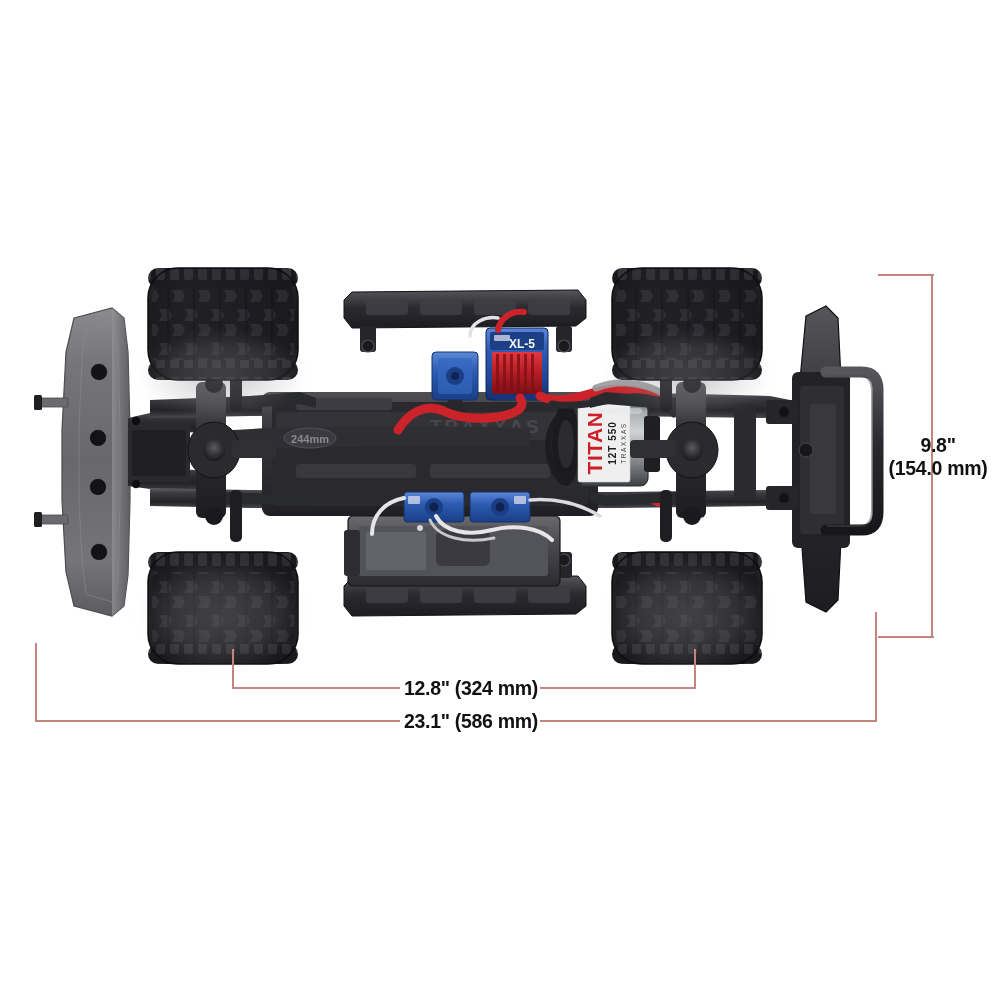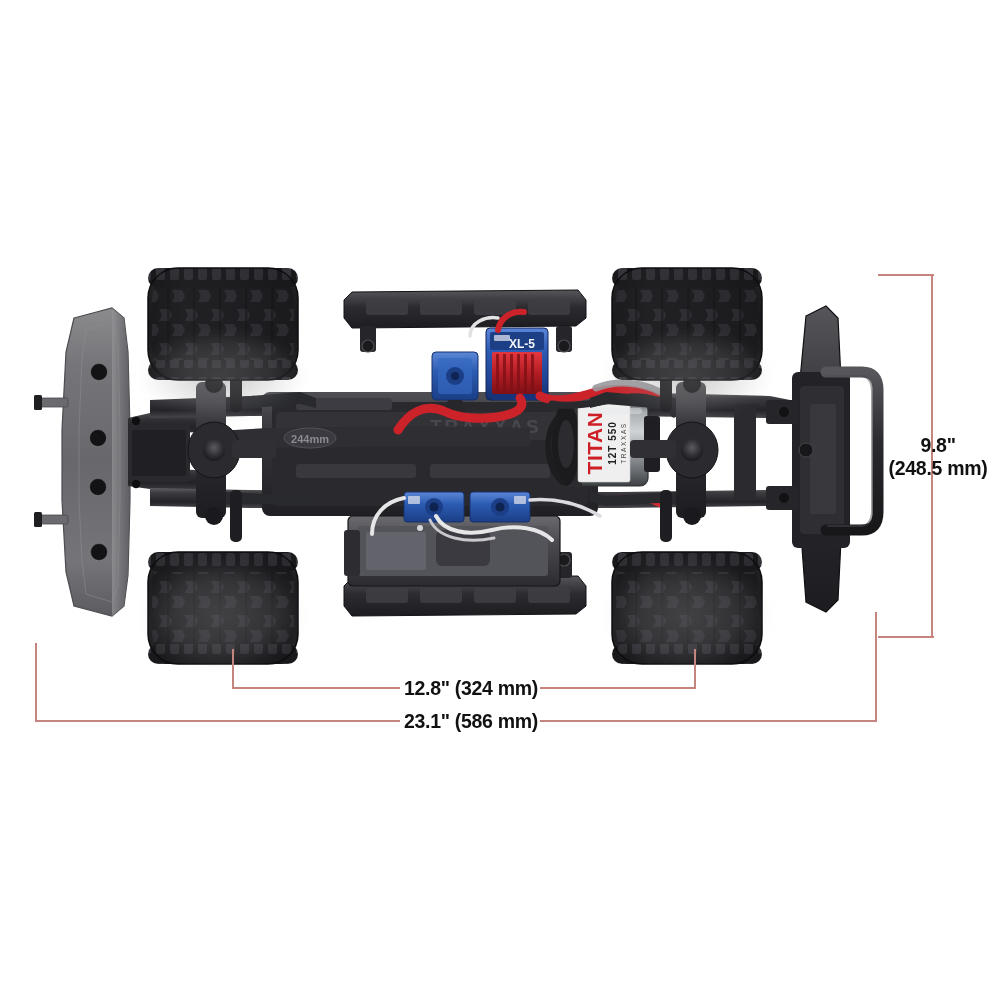--- a/index.html
+++ b/index.html
@@ -459,21 +459,21 @@
   <div>
 
     <div class="dim-line dim-h" style="left:878px; top:274px; width:56px;"></div>
 
     <div class="dim-line dim-v" style="left:931px; top:274px; height:364px;"></div>
 
     <div class="dim-line dim-h" style="left:878px; top:636px; width:56px;"></div>
 
     <div class="dim-label height" style="left:876px; top:434px; width:124px;">
       <div>9.8"</div>
-      <div>(248.5 mm)</div>
+      <div>(154.0 mm)</div>
     </div>
   </div>
 
   <div>
 
     <div class="dim-line dim-v" style="left:232px; top:649px; height:39px;"></div>
 
     <div class="dim-line dim-v" style="left:694px; top:649px; height:39px;"></div>
 
     <div class="dim-line dim-h" style="left:232px; top:687px; width:168px;"></div>

